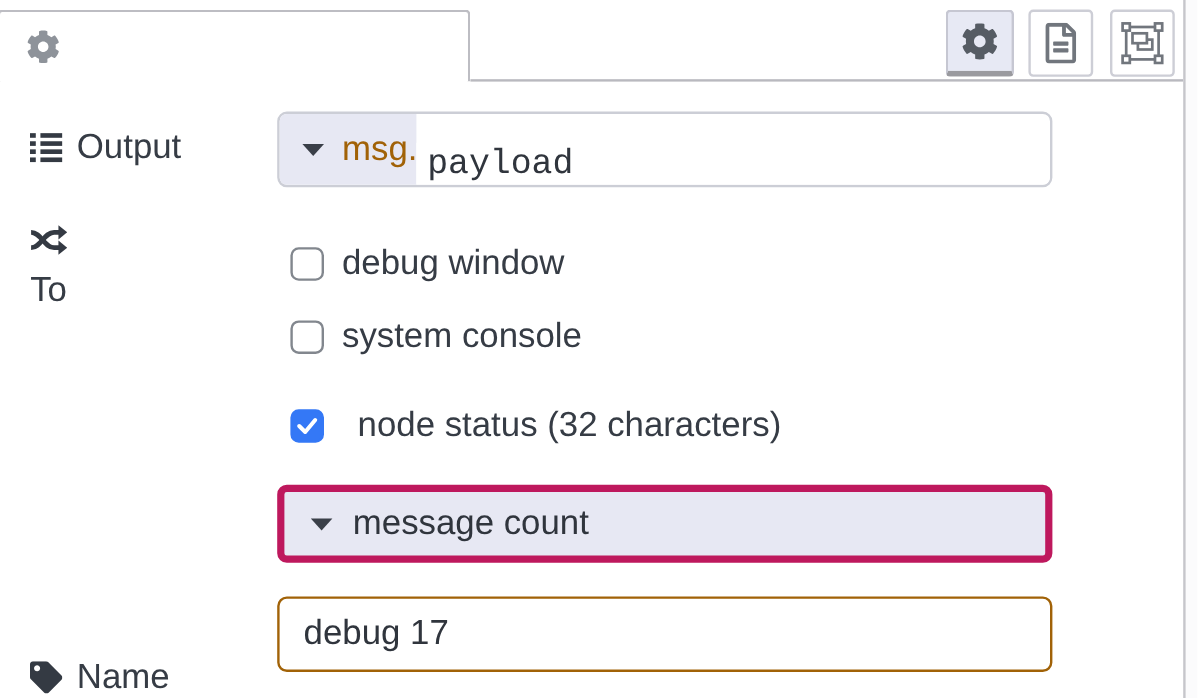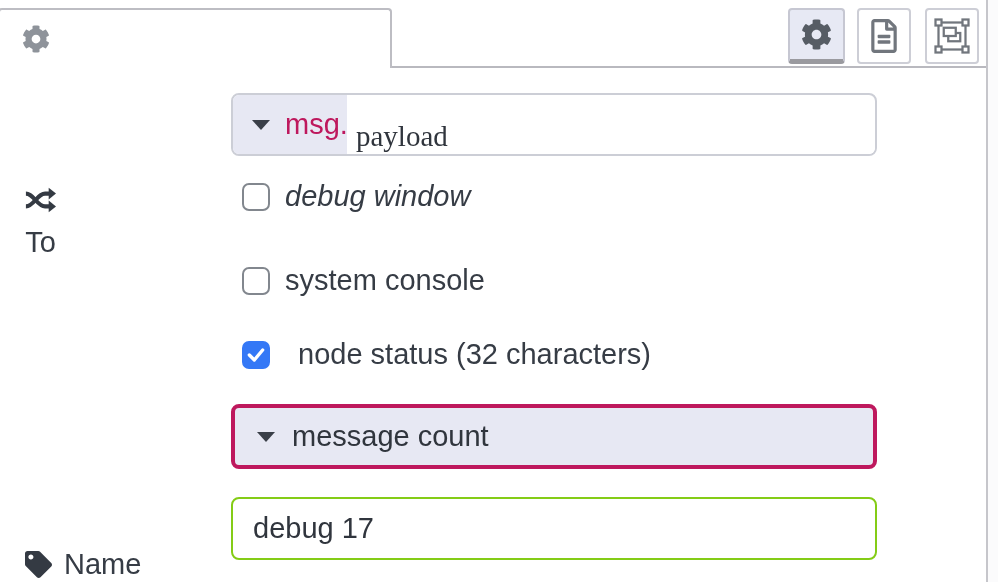--- a/index.html
+++ b/index.html
@@ -62,49 +62,49 @@
     position:absolute; left:231px; width:646px; height:63px;
     border:2px solid #ccced6; border-radius:8px; background:#fff;
     display:flex; overflow:hidden;
   }
   .ti-button {
     width:114px; background:#e7e8f3; display:flex; align-items:center;
     gap:15px; padding-left:19px; cursor:pointer; flex:0 0 auto;
   }
   .caret { width:0; height:0; border-left:9px solid transparent;
     border-right:9px solid transparent; border-top:10px solid #3a3f48; }
-  .ti-type { font-size:29px; color:#be185d; }
+  .ti-type { font-size:29px; color:#a16207; }
   .ti-value {
     flex:1; border:none; outline:none; font-size:29px; color:#30353d;
-    padding:0 10px 0 9px; font-family:Liberation Serif, serif; background:#fff; min-width:0;margin-top:24px;
+    padding:0 10px 0 9px; font-family:Liberation Mono, monospace; background:#fff; min-width:0;margin-top:24px;
   }
 
   .check-row {
     position:absolute; left:242px; display:flex; align-items:center; gap:15px;
     font-size:29px; color:#363c45; cursor:pointer;
   }
   .checkbox {
     width:28px; height:28px; border:2px solid #82878e; border-radius:7px;
     background:#fff; display:flex; align-items:center; justify-content:center;
     flex:0 0 auto;
   }
   .checkbox svg { display:none; }
   .checkbox.checked { background:#3478f6; border-color:#3478f6; }
   .checkbox.checked svg { display:block; }
 
   .select-btn {
     position:absolute; left:231px; top:404px; width:646px; height:65px;
-    background:#e7e8f3; border:4px solid #be185d; border-radius:8px;
+    background:#e7e8f3; border:6px solid #be185d; border-radius:8px;
     display:flex; align-items:center; gap:17px; padding-left:22px;
     font-size:29px; color:#30353d; cursor:pointer;
   }
 
   .text-input {
     position:absolute; left:231px; top:497px; width:646px; height:63px;
-    border:2px solid #84cc16; border-radius:8px; background:#fff;
+    border:2px solid #a16207; border-radius:8px; background:#fff;
     font-size:29px; color:#30353d; padding:0 18px 0 20px;
     font-family:inherit; outline:none;
   }
 </style>
 </head>
 <body>
 
 <div class="panel">
 
   <div class="tab">
@@ -131,41 +131,54 @@
         <rect x="19" y="20" width="16" height="11" fill="#fff"></rect>
         <rect x="13" y="13" width="16" height="11" fill="#fff"></rect>
         <rect x="2" y="2" width="8" height="8" fill="#fff"></rect>
         <rect x="38" y="2" width="8" height="8" fill="#fff"></rect>
         <rect x="2" y="38" width="8" height="8" fill="#fff"></rect>
         <rect x="38" y="38" width="8" height="8" fill="#fff"></rect>
       </g>
     </svg>
   </div>
 
+  <div class="row-label" style="top:105px; height:36px;">
+    <svg width="27" height="27" viewBox="0 0 28 28" fill="currentColor">
+      <rect x="0" y="1" width="5" height="4"></rect>
+        <rect x="9" y="1" width="19" height="4"></rect>
+      <rect x="0" y="8" width="5" height="4"></rect>
+        <rect x="9" y="8" width="19" height="4"></rect>
+      <rect x="0" y="15" width="5" height="4"></rect>
+        <rect x="9" y="15" width="19" height="4"></rect>
+      <rect x="0" y="22" width="5" height="4"></rect>
+        <rect x="9" y="22" width="19" height="4"></rect>
+    </svg>
+    <span>Output</span>
+  </div>
   <div class="typed-input" style="top:93px;">
     <div class="ti-button">
       <span class="caret"></span>
       <span class="ti-type">msg.</span>
     </div>
     <input class="ti-value" value="payload" style="">
   </div>
 
   <div class="row-label" style="top:186px; height:36px;flex-direction:column;">
     <svg width="31" height="28" viewBox="0 0 34 28">
       <g fill="none" stroke="currentColor" stroke-width="4.5">
         <path d="M1 7 C 10 7, 13 21, 22 21 L 27 21"></path>
         <path d="M1 21 C 10 21, 13 7, 22 7 L 27 7"></path>
       </g>
       <polygon points="26,14.5 26,27.5 34,21" fill="currentColor"></polygon>
       <polygon points="26,0.5 26,13.5 34,7" fill="currentColor"></polygon>
     </svg>
     <span>To</span>
   </div>
 
-  <div class="check-row" style="top:180px;font-style:italic;">
+  <div class="check-row" style="top:203px;">
     <span class="checkbox">
       
     </span>
     <span>debug window</span>
   </div>
 
   <div class="check-row" style="top:264px;">
     <span class="checkbox">
       
     </span>

